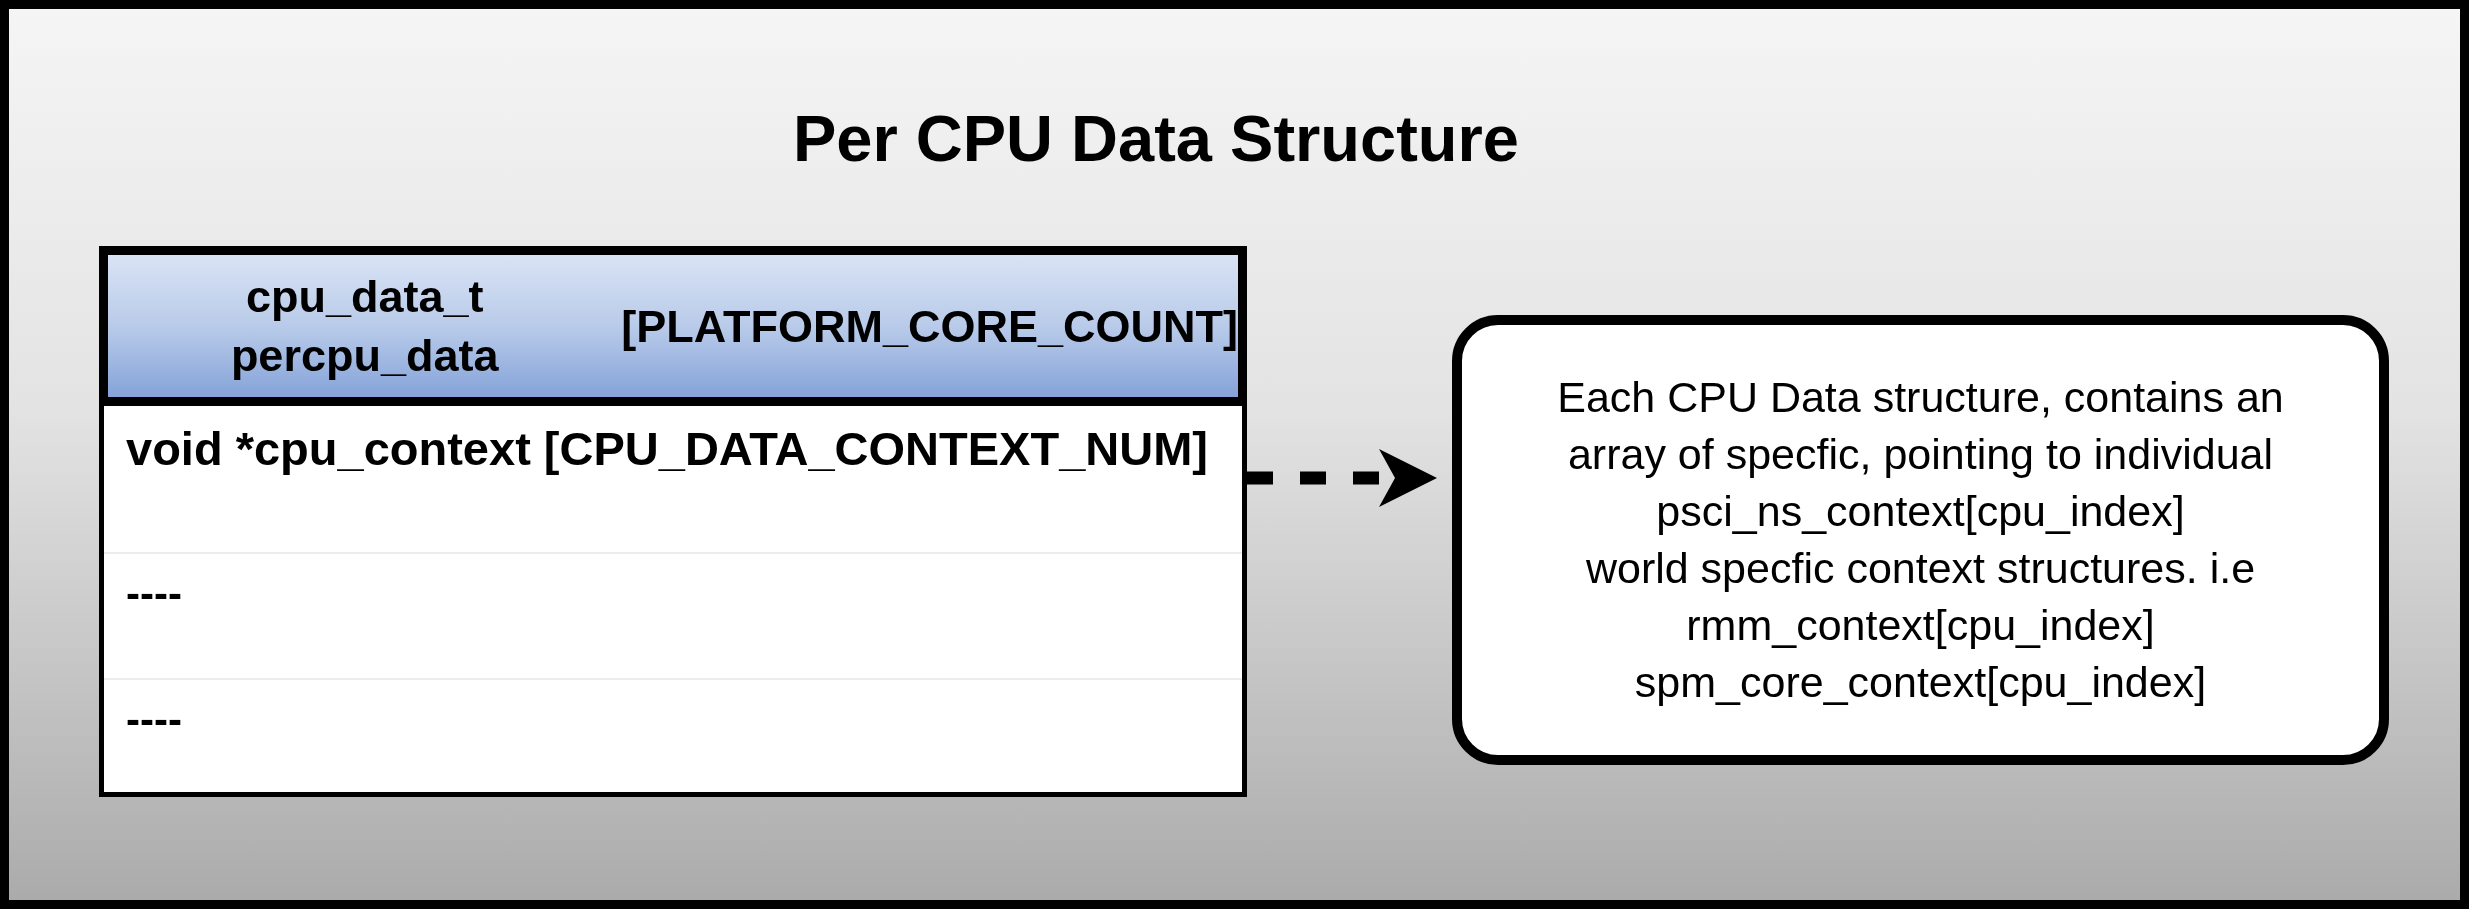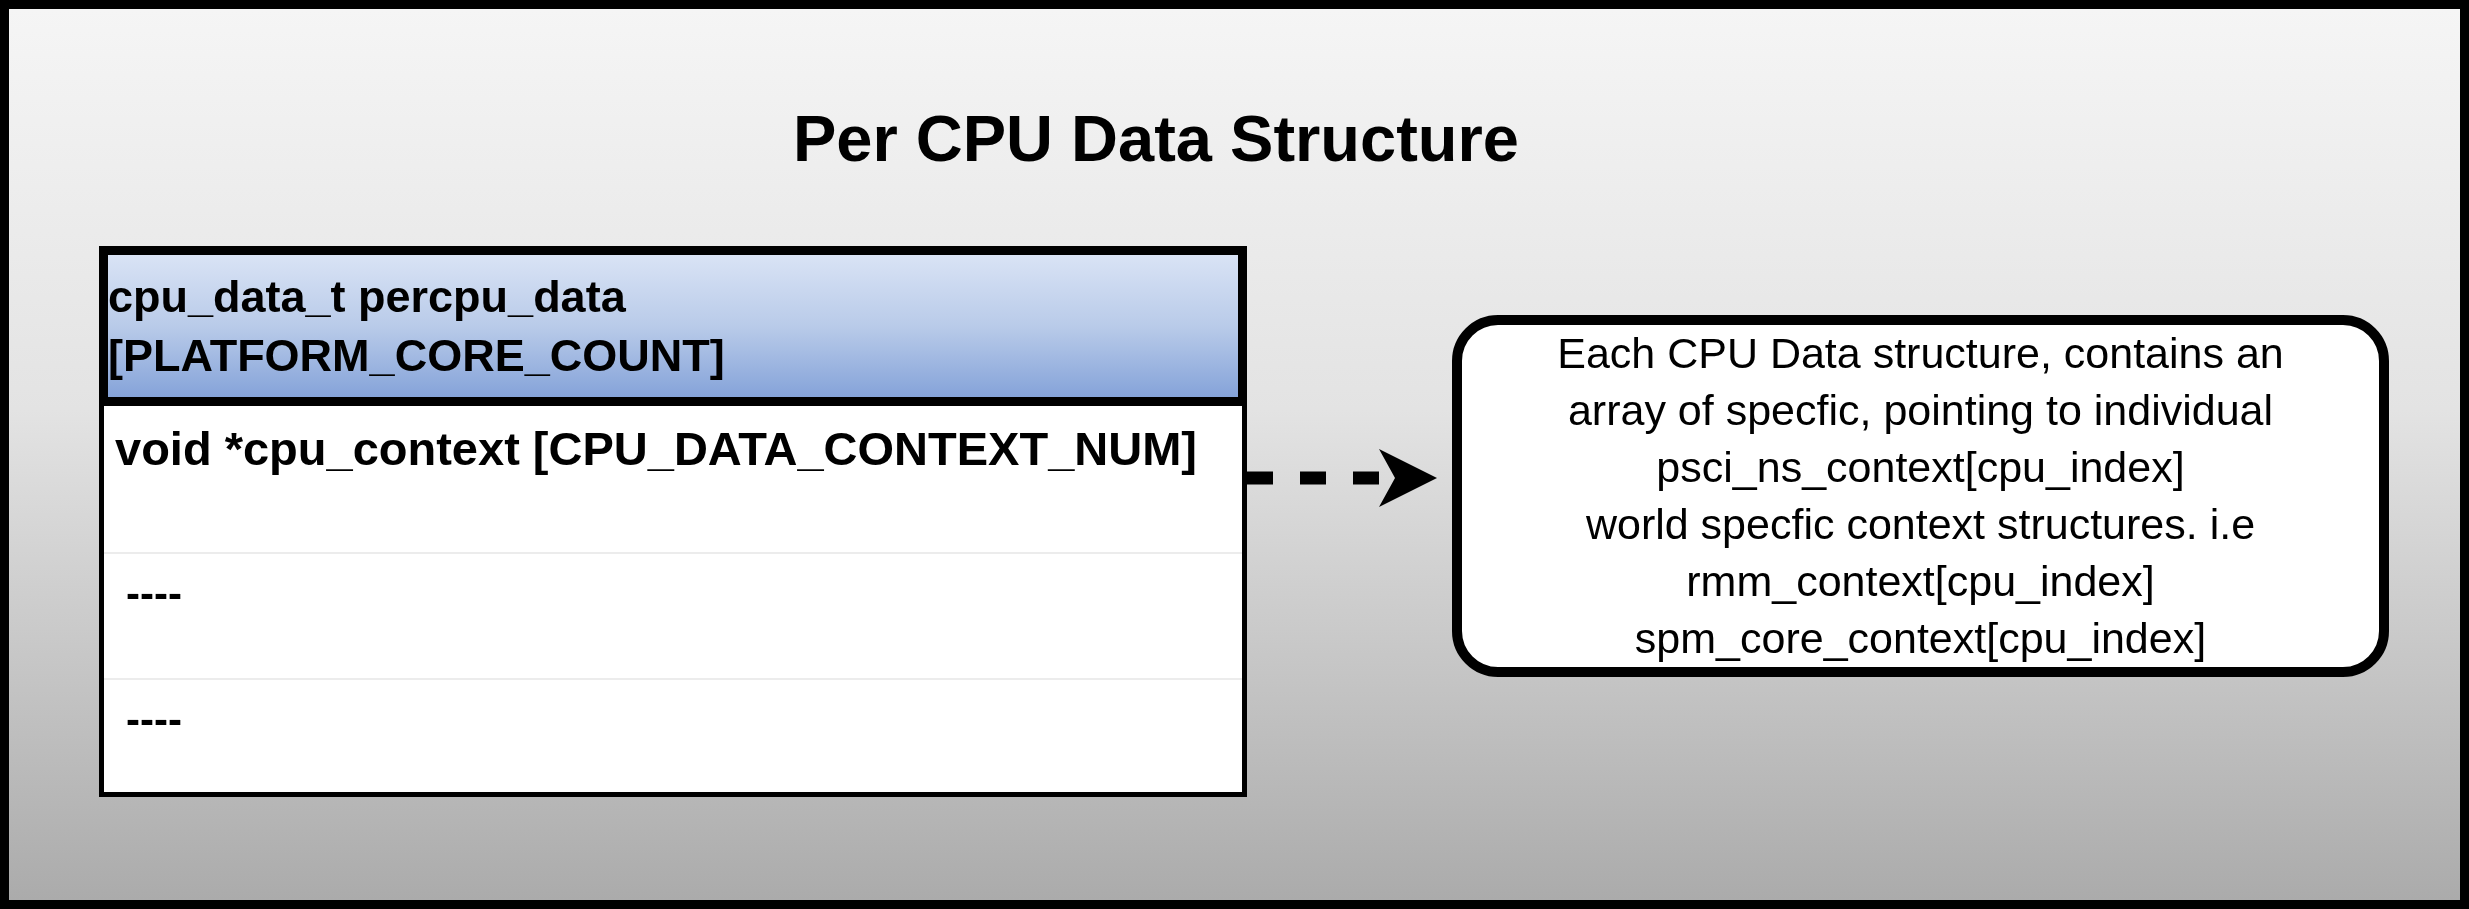--- a/index.html
+++ b/index.html
@@ -40,23 +40,23 @@
     height: 551px;
     box-sizing: border-box;
   }
   .struct-header {
     box-sizing: border-box;
     width: 100%;
     height: 160px;
     border: 9px solid #000000;
     background: linear-gradient(180deg, #d9e3f5 0%, #b9cbe9 50%, #85a3d9 100%);
     display: flex;
-    flex-direction: column;
+    flex-direction: row;
     justify-content: center;
-    align-items: flex-start;
+    align-items: center;
     font-size: 45px;
     font-weight: bold;
     line-height: 59px;
     text-align: center;
   }
   .struct-body {
     box-sizing: border-box;
     width: 100%;
     height: 391px;
     border: 5px solid #000000;
@@ -66,21 +66,21 @@
     flex-direction: column;
   }
   .row {
     box-sizing: border-box;
     font-weight: bold;
     white-space: nowrap;
     overflow: hidden;
   }
   .row-main {
     height: 146px;
-    padding: 14px 10px 0 11px;
+    padding: 14px 10px 0 22px;
     font-size: 47px;
     line-height: 58px;
   }
   .row-dash {
     border-top: 2px solid #ececec;
     padding: 14px 10px 0 22px;
     font-size: 42px;
     line-height: 52px;
   }
   .row-dash-1 { height: 126px; }
@@ -92,21 +92,21 @@
     top: 419px;
     width: 200px;
     height: 100px;
   }
   
   .note-box {
     position: absolute;
     left: 1443px;
     top: 306px;
     width: 937px;
-    height: 362px;
+    height: 450px;
     box-sizing: border-box;
     border: 10px solid #000000;
     border-radius: 46px;
     background: #ffffff;
     display: flex;
     flex-direction: column;
     justify-content: center;
     align-items: center;
     text-align: center;
     font-size: 43px;

